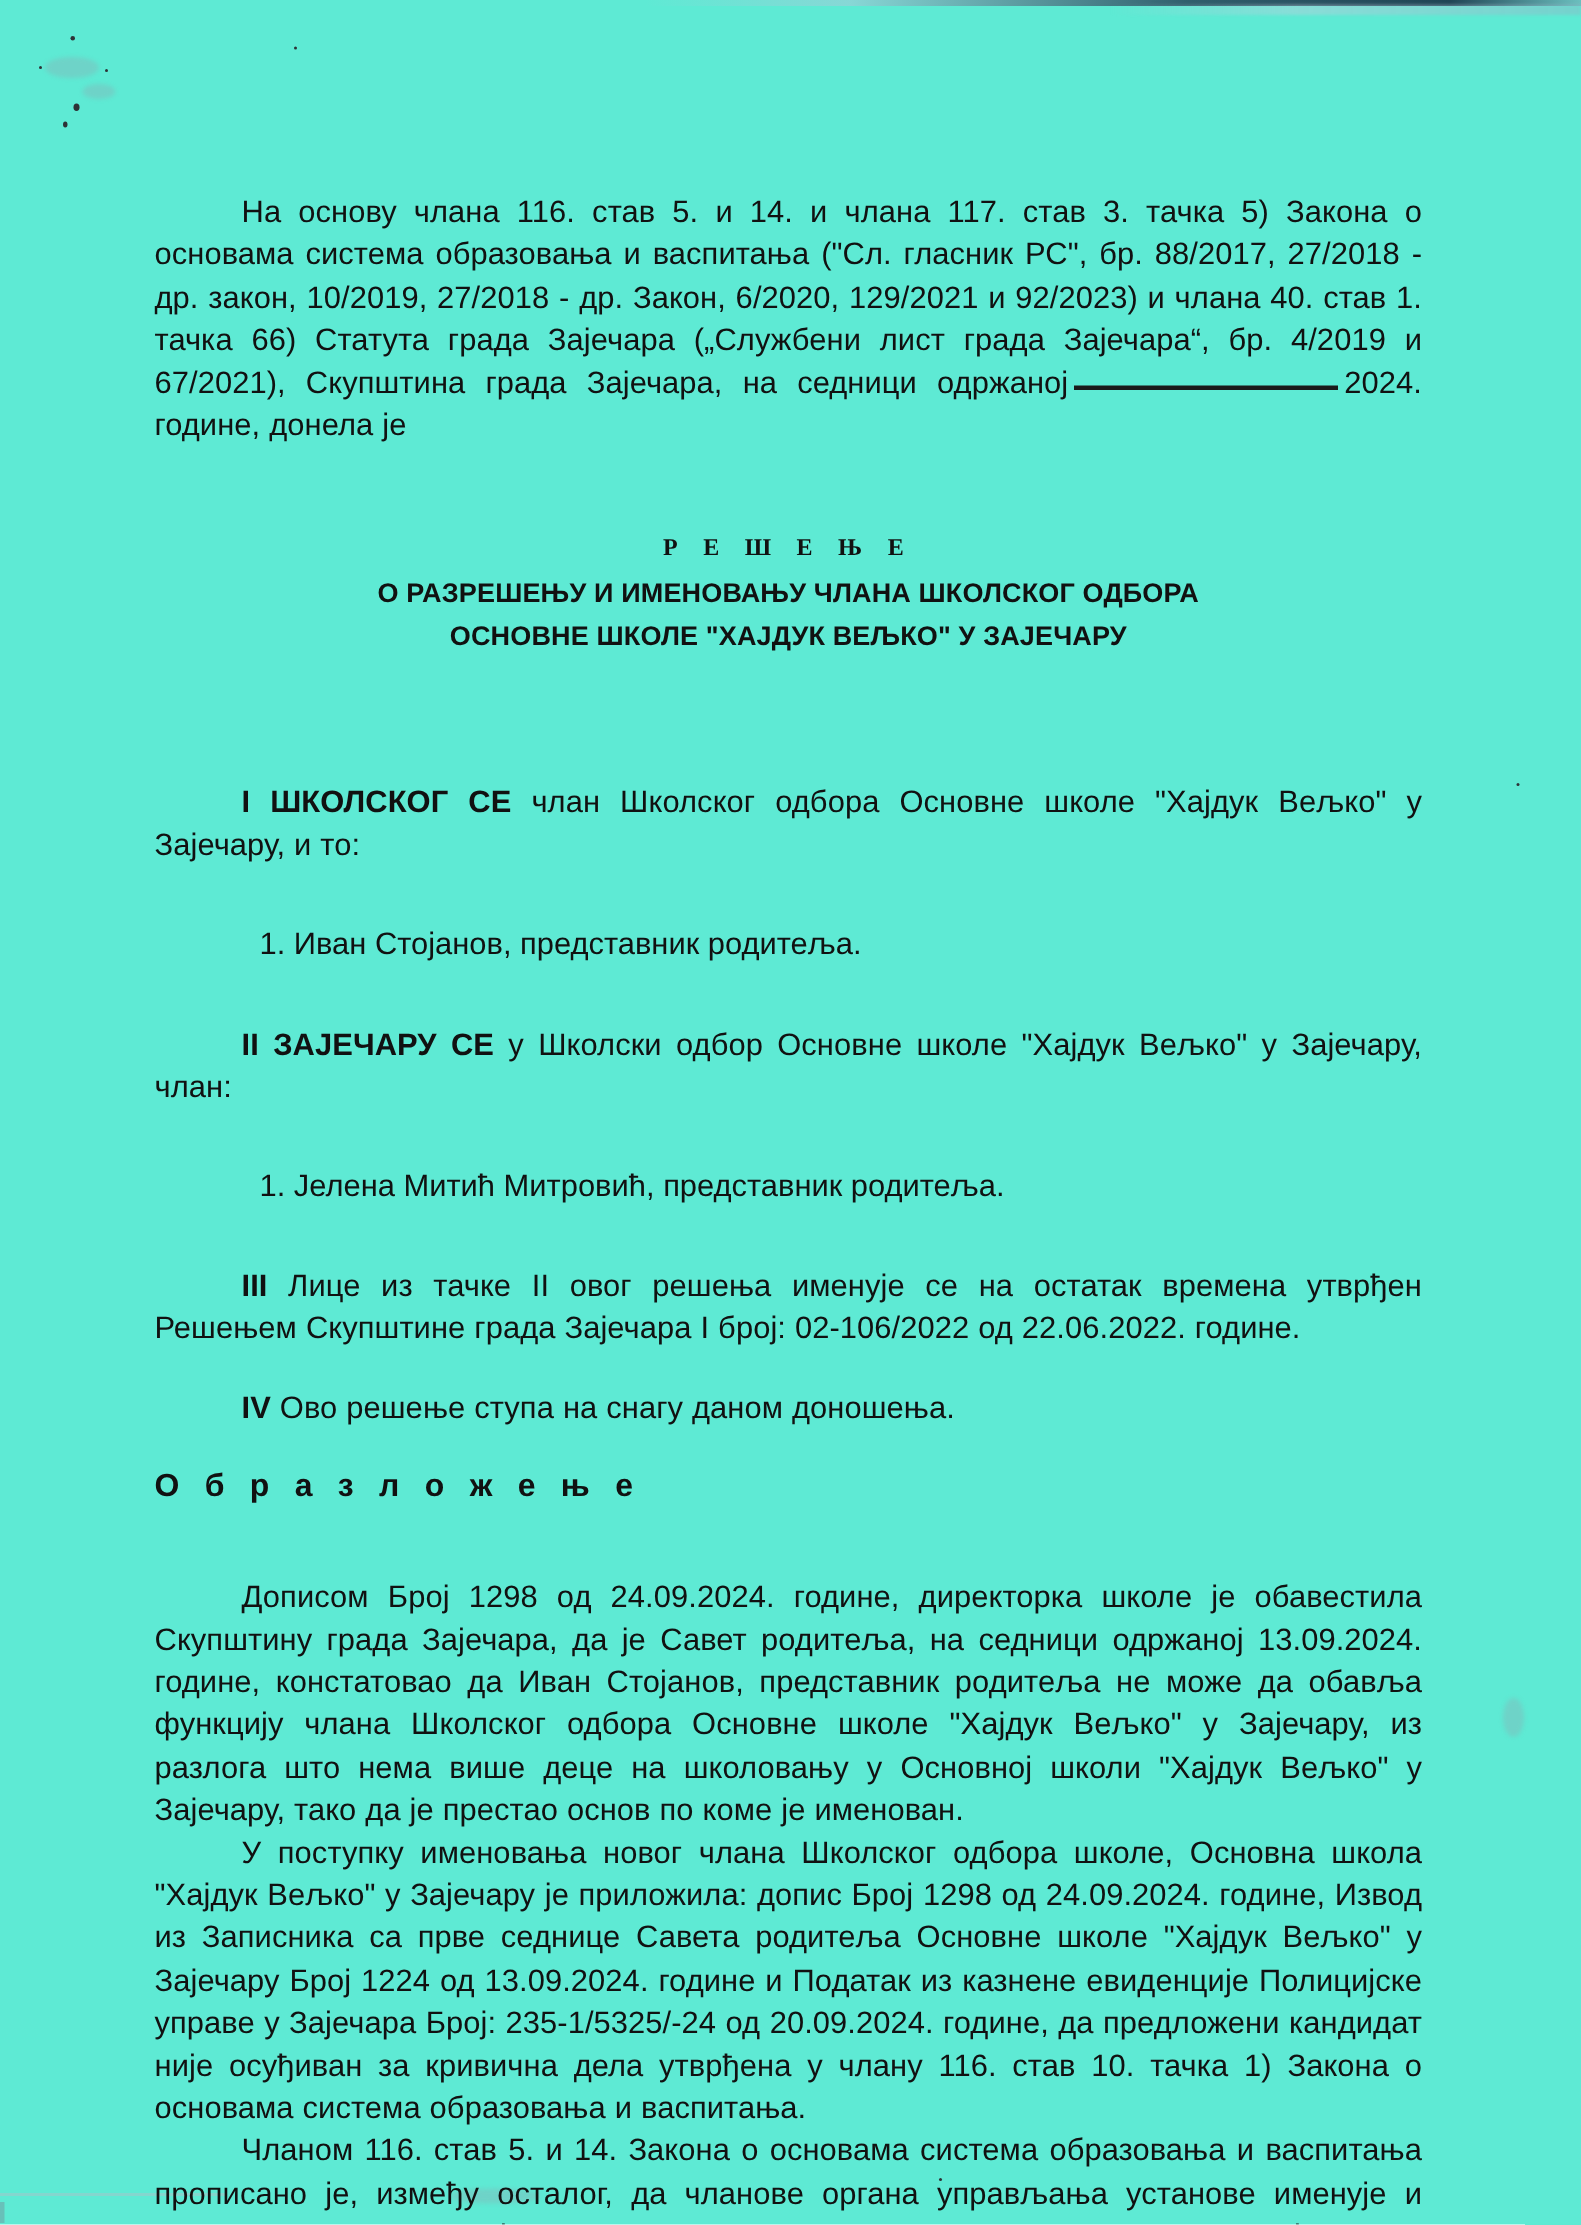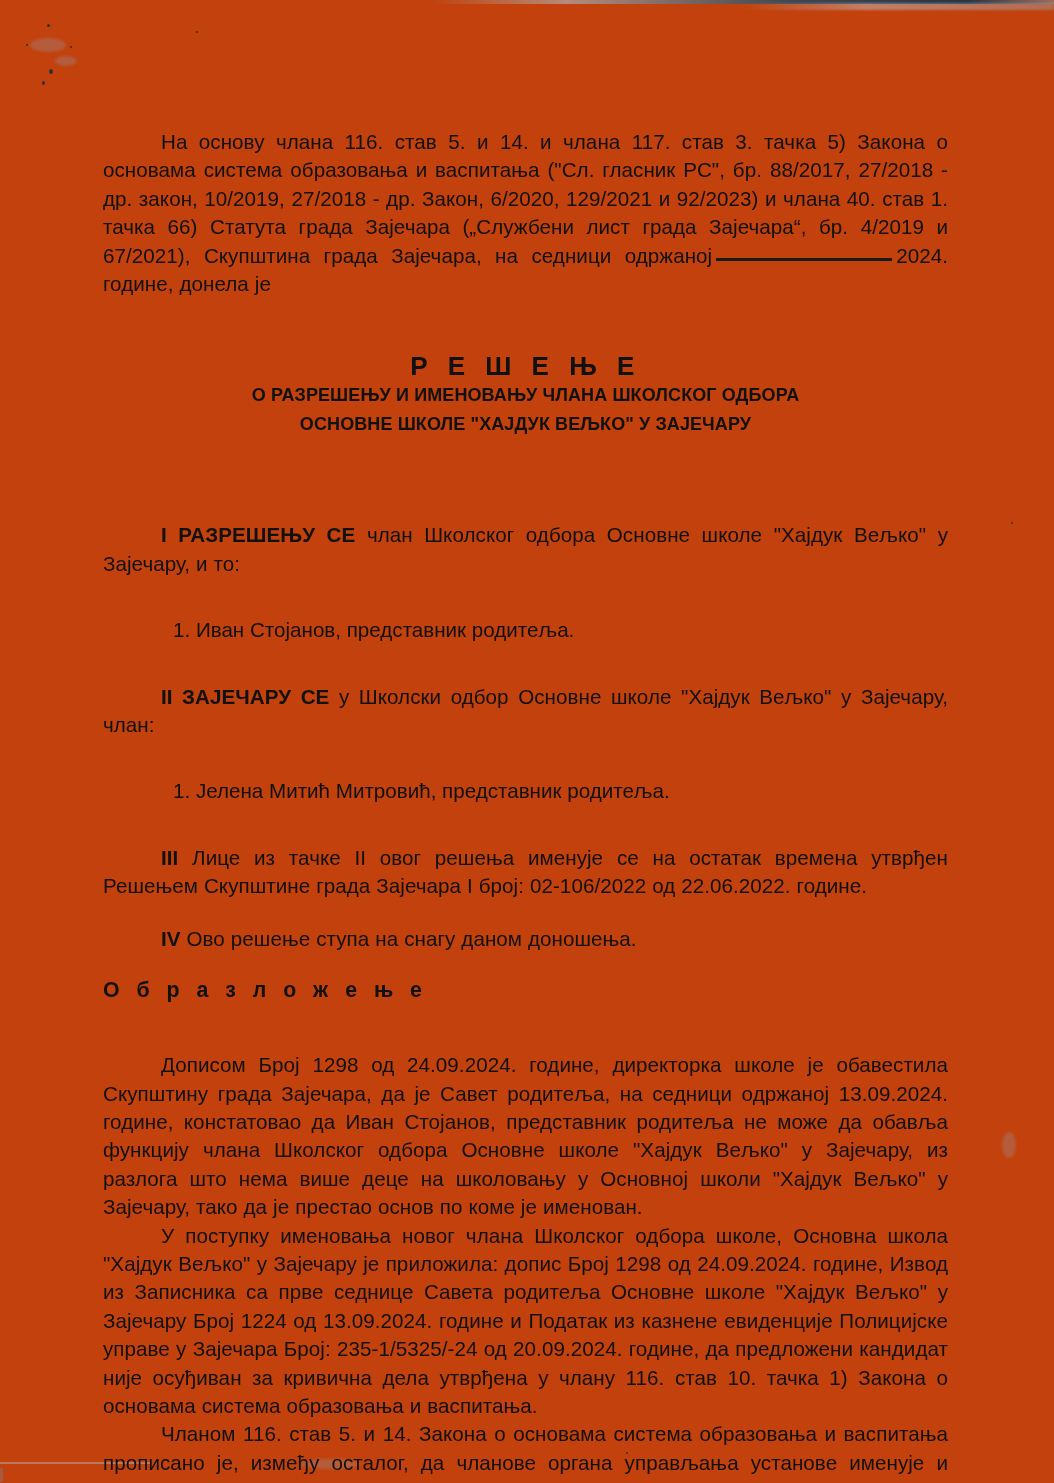--- a/index.html
+++ b/index.html
@@ -10,21 +10,21 @@
   }
   body {
     font-family: "Liberation Sans", "DejaVu Sans", sans-serif;
     color: #111111;
   }
   #page {
     position: relative;
     width: 1054px;
     height: 1483px;
     margin: 0 auto;
-    background: #c2410c;
+    background: #5eead4;
     overflow: hidden;
   }
   
   .scan-edge-top {
     position: absolute;
     top: 0;
     left: 430px;
     width: 624px;
     height: 4px;
     background: linear-gradient(90deg,
@@ -103,23 +103,24 @@
     vertical-align: 2px;
     margin: 0 4px;
   }
 
   
   .title-block {
     text-align: center;
     font-weight: bold;
   }
   .title-main {
-    font-size: 26px;
+    font-size: 16px;
     letter-spacing: 6.5px;
     line-height: 30px;
+    font-family: Liberation Serif, serif;
   }
   .title-sub {
     font-size: 18px;
     line-height: 29px;
     letter-spacing: 0.1px;
   }
   .expl-heading {
     text-align: left;
     font-weight: bold;
     font-size: 21.3px;
@@ -167,21 +168,21 @@
     <div style="height:53px"></div>
 
     <div class="title-block">
       <div class="title-main">Р Е Ш Е Њ Е</div>
       <div class="title-sub">О РАЗРЕШЕЊУ И ИМЕНОВАЊУ ЧЛАНА ШКОЛСКОГ ОДБОРА</div>
       <div class="title-sub">ОСНОВНЕ ШКОЛЕ "ХАЈДУК ВЕЉКО" У ЗАЈЕЧАРУ</div>
     </div>
 
     <div style="height:82px"></div>
 
-    <p class="para indent"><b>I РАЗРЕШЕЊУ СЕ</b><span> члан Школског одбора Основне школе "Хајдук Вељко" у Зајечару, и то:</span></p>
+    <p class="para indent"><b>I ШКОЛСКОГ СЕ</b><span> члан Школског одбора Основне школе "Хајдук Вељко" у Зајечару, и то:</span></p>
 
     <div style="height:26px"></div>
 
     <p class="list-item">1.  Иван Стојанов, представник родитеља.</p>
 
     <div style="height:26px"></div>
 
     <p class="para indent"><b>II ЗАЈЕЧАРУ СЕ</b><span> у Школски одбор Основне школе "Хајдук Вељко" у Зајечару, члан:</span></p>
 
     <div style="height:26px"></div>

